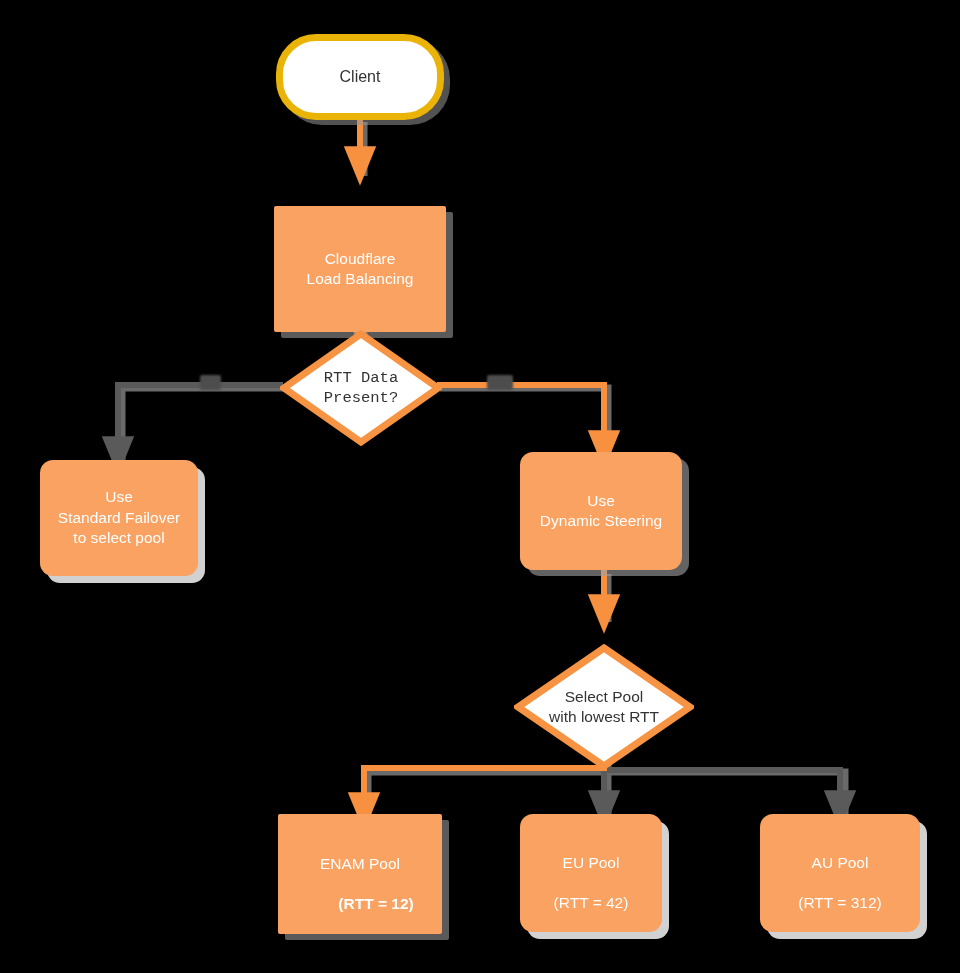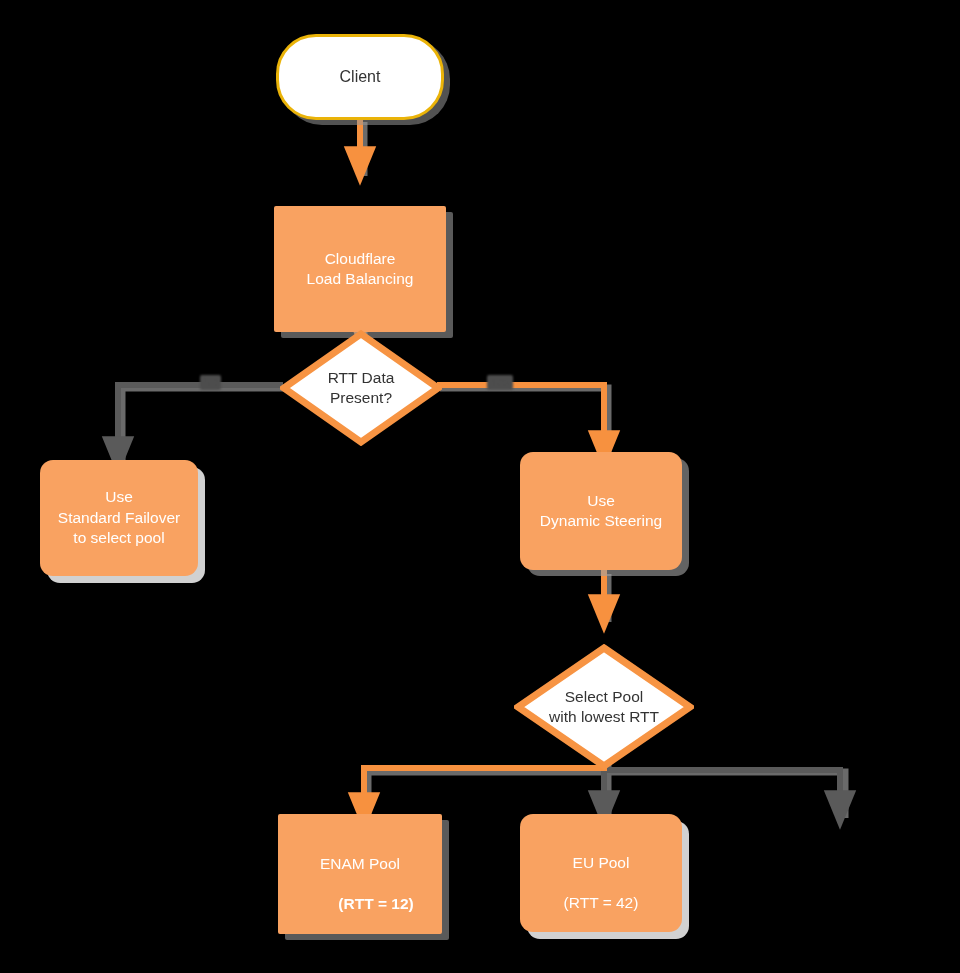--- a/index.html
+++ b/index.html
@@ -33,21 +33,21 @@
   }
   .node .label {
     display: block;
     white-space: pre-line;
     padding: 0 6px;
   }
 
   
   .n-terminal {
     background: #ffffff;
-    border: 3px solid #eab308;
+    border: 7px solid #eab308;
     border-radius: 40px;
     color: #333333;
     font-size: 16px;
     box-shadow: 6px 5px 0 rgba(150,150,150,0.55);
   }
 
   
   .n-process {
     background: #f9a261;
     color: #ffffff;
@@ -136,21 +136,21 @@
 
   <div class="node n-terminal" style="left:276px; top:34px; width:168px; height:86px;">
     <span class="label">Client</span>
   </div>
 
   <div class="node n-process sq" style="left:274px; top:170px; width:172px; height:126px;margin-top:36px;">
     <span class="label">Cloudflare
 Load Balancing</span>
   </div>
 
-  <div class="node n-decision" style="left:280px; top:330px; width:162px; height:116px;">
+  <div class="node n-decision" style="left:280px; top:330px; width:162px; height:116px;font-family:Liberation Mono, monospace;">
     <svg class="diamond-bg" viewBox="0 0 162 116" preserveAspectRatio="none">
       <polygon points="81,4 158,58 81,112 4,58" fill="#ffffff" stroke="#f79443" stroke-width="7"></polygon>
     </svg>
     <span class="label">RTT Data
 Present?</span>
   </div>
 
   <div class="node n-process rounded" style="left:40px; top:460px; width:158px; height:116px;">
     <span class="label">Use
 Standard Failover
@@ -170,21 +170,27 @@
 with lowest RTT</span>
   </div>
 
   <div class="node n-process sq" style="left:278px; top:814px; width:164px; height:120px;">
     <span class="label">
       <span>ENAM Pool</span><br>
       <span class="bold">(RTT = 12)</span>
     </span>
   </div>
 
-  <div class="node n-process rounded" style="left:520px; top:814px; width:162px; height:118px;">
+  <div class="node n-process rounded" style="left:520px; top:814px; width:142px; height:118px;">
     <span class="label">
       <span>EU Pool</span><br>
       <span>(RTT = 42)</span>
     </span>
   </div>
 
+  <div class="node n-process rounded" style="left:760px; top:814px; width:160px; height:118px;">
+    <span class="label">
+      <span>AU Pool</span><br>
+      <span>(RTT = 312)</span>
+    </span>
+  </div>
 
 </div>
 
 </body></html>

